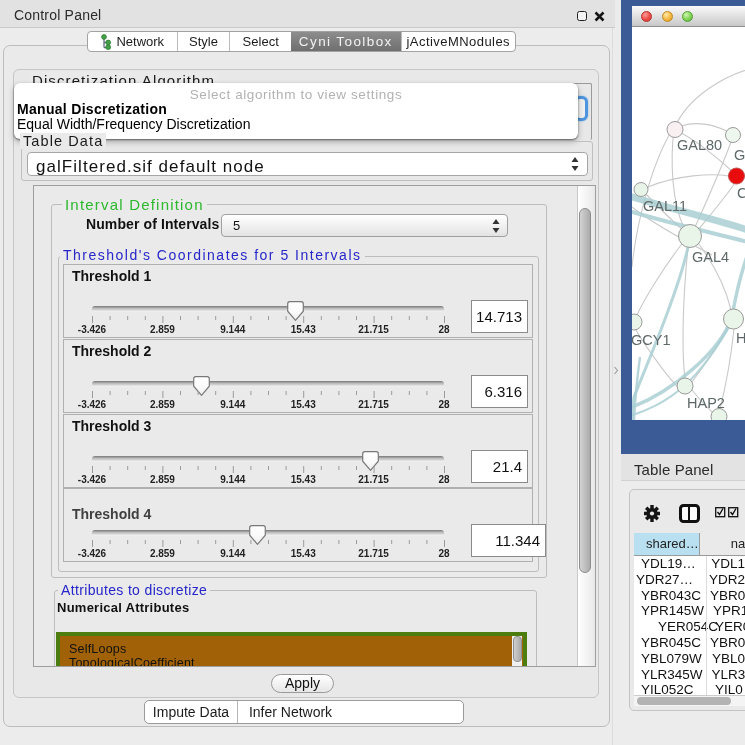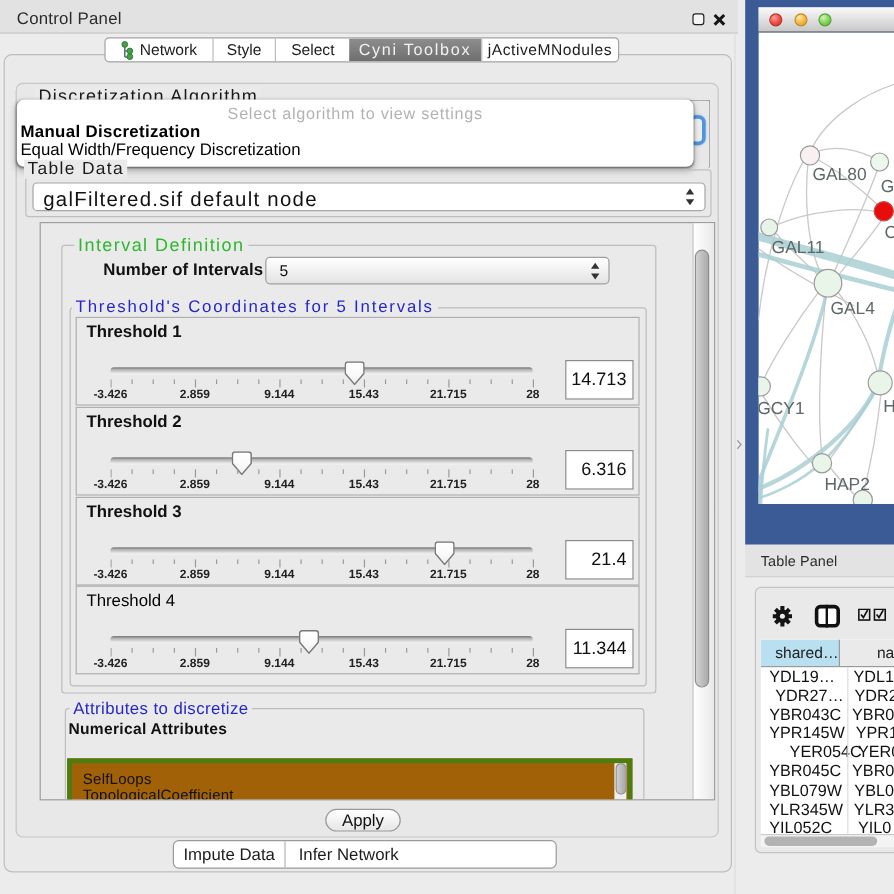--- a/index.html
+++ b/index.html
@@ -209,21 +209,21 @@
       <div class="abs" style="left:65.0px;top:0;width:70px;text-align:center;font-size:10px;font-weight:bold;color:#222;">-3.426</div>
       <div class="abs" style="left:135.4px;top:0;width:70px;text-align:center;font-size:10px;font-weight:bold;color:#222;">2.859</div>
       <div class="abs" style="left:205.8px;top:0;width:70px;text-align:center;font-size:10px;font-weight:bold;color:#222;">9.144</div>
       <div class="abs" style="left:276.2px;top:0;width:70px;text-align:center;font-size:10px;font-weight:bold;color:#222;">15.43</div>
       <div class="abs" style="left:346.6px;top:0;width:70px;text-align:center;font-size:10px;font-weight:bold;color:#222;">21.715</div>
       <div class="abs" style="left:417.0px;top:0;width:70px;text-align:center;font-size:10px;font-weight:bold;color:#222;">28</div>
     </div>
     <div class="abs" style="left:407px;top:35px;width:57px;height:33px;background:#fff;border:1px solid #8a8a8a;font-size:15px;color:#111;text-align:right;line-height:31px;padding-right:5px;">21.4</div>
   </div>
   <div class="abs" style="left:29px;top:302px;width:470px;height:74px;border:1px solid #b0b0b0;">
-    <div class="abs" style="left:8px;top:3px;font-size:14px;font-weight:normal;color:#000000;">Threshold 4</div>
+    <div class="abs" style="left:8px;top:17px;font-size:14px;font-weight:bold;color:#404040;">Threshold 4</div>
     <div class="abs" style="left:28px;top:41px;width:352px;height:6px;border-radius:3px;background:linear-gradient(#7e7e7e 0%,#8d8d8d 16%,#b7b7b7 34%,#c9c9c9 55%,#e4e4e4 78%,#f4f4f4 100%);"></div>
     <svg class="abs" style="left:184.9px;top:36px;" width="17" height="20" viewBox="0 0 17 20">
         <defs>
           <linearGradient id="th3" x1="0" y1="0" x2="0" y2="1">
             <stop offset="0" stop-color="#ffffff"></stop>
             <stop offset="0.55" stop-color="#fafafa"></stop>
             <stop offset="1" stop-color="#ededed"></stop>
           </linearGradient>
         </defs>
         <path d="M2.8 0.7 H14.2 Q16.3 0.7 16.3 2.8 V10.2 L8.5 19.3 L0.7 10.2 V2.8 Q0.7 0.7 2.8 0.7 Z" fill="url(#th3)" stroke="#787878" stroke-width="1.2"></path>
@@ -254,21 +254,21 @@
       </g>
     </svg>
     <div class="abs" style="left:-72px;top:59px;width:553px;">
       <div class="abs" style="left:65.0px;top:0;width:70px;text-align:center;font-size:10px;font-weight:bold;color:#222;">-3.426</div>
       <div class="abs" style="left:135.4px;top:0;width:70px;text-align:center;font-size:10px;font-weight:bold;color:#222;">2.859</div>
       <div class="abs" style="left:205.8px;top:0;width:70px;text-align:center;font-size:10px;font-weight:bold;color:#222;">9.144</div>
       <div class="abs" style="left:276.2px;top:0;width:70px;text-align:center;font-size:10px;font-weight:bold;color:#222;">15.43</div>
       <div class="abs" style="left:346.6px;top:0;width:70px;text-align:center;font-size:10px;font-weight:bold;color:#222;">21.715</div>
       <div class="abs" style="left:417.0px;top:0;width:70px;text-align:center;font-size:10px;font-weight:bold;color:#222;">28</div>
     </div>
-    <div class="abs" style="left:407px;top:35px;width:57px;height:33px;background:#fff;border:1px solid #8a8a8a;font-size:15px;color:#111;text-align:right;line-height:31px;padding-right:5px;">11.344</div>
+    <div class="abs" style="left:407px;top:35px;width:75px;height:33px;background:#fff;border:1px solid #8a8a8a;font-size:15px;color:#111;text-align:right;line-height:31px;padding-right:5px;">11.344</div>
   </div>
 
   <div class="abs" style="left:20px;top:404px;width:483px;height:90px;border:1px solid #bdbdbd;border-radius:3px;"></div>
   <div class="abs" style="left:24px;top:396px;font-size:14px;letter-spacing:0.35px;color:#2626c9;background:#eaeaea;padding:0 3px;">Attributes to discretize</div>
   <div class="abs" style="left:23px;top:414px;font-size:13px;letter-spacing:0.25px;font-weight:bold;color:#111;">Numerical Attributes</div>
   <div class="abs" style="left:22px;top:446px;width:471px;height:60px;background:#a16207;border:4px solid #4d7c0f;">
     <div style="font-size:12.5px;letter-spacing:0.2px;color:#111;padding:7px 0 0 9px;line-height:13.5px;">SelfLoops<br>TopologicalCoefficient<br>BetweennessCentrality</div>
     <div class="abs" style="right:1px;top:0;width:10px;height:58px;background:#f0f0f0;"></div>
     <div class="abs" style="right:1.5px;top:0px;width:9px;height:26px;background:linear-gradient(90deg,#cfcfcf,#a9a9a9);border:1px solid #8f8f8f;border-radius:4px;"></div>
   </div>
@@ -345,21 +345,21 @@
     <text x="11" y="184">GAL11</text>
     <text x="60" y="235">GAL4</text>
     <text x="-1" y="318">GCY1</text>
     <text x="104" y="316">H</text>
     <text x="55" y="381">HAP2</text>
   </g>
 </svg>
 
 <div class="abs" style="left:621px;top:454px;width:124px;height:291px;background:#ececec;"></div>
 <div class="abs" style="left:621px;top:454px;width:124px;height:27px;background:#e3e3e3;border-bottom:1px solid #d2d2d2;"></div>
-<div class="abs" style="left:634px;top:461px;font-size:12px;letter-spacing:0.1px;color:#2b2b2b;">Table Panel</div>
+<div class="abs" style="left:634px;top:461px;font-size:15px;letter-spacing:0.1px;color:#2b2b2b;">Table Panel</div>
 <div class="abs" style="left:629px;top:489px;width:130px;height:222px;background:#e9e9e9;border:1px solid #c4c4c4;border-radius:5px;"></div>
 
 <svg class="abs" style="left:643px;top:504px;" width="18" height="19" viewBox="0 0 18 19">
   <g fill="#141414">
       <circle cx="9" cy="9.5" r="5.6"></circle>
   <g stroke="#141414" stroke-width="3.4">
         <path d="M9 1 V5 M9 14 V18 M1 9.5 H5 M13 9.5 H17 M3.2 3.7 L6 6.5 M12 12.5 L14.8 15.3 M3.2 15.3 L6 12.5 M12 6.5 L14.8 3.7"></path>
       </g>
   <circle cx="9" cy="9.5" r="2.1" fill="#e9e9e9"></circle>
     </g>
@@ -381,21 +381,21 @@
   <div style="height:23px;display:flex;border-bottom:1px solid #9a9a9a;">
     <div style="width:72px;background:#b9e0f0;border-right:1px solid #9a9a9a;text-align:center;font-size:13px;color:#222;line-height:22px;padding-left:12px;">shared…</div>
     <div style="flex:1;background:#eaeaea;font-size:13px;color:#222;line-height:22px;padding-left:31px;">na</div>
   </div>
   <div style="font-size:13.5px;color:#111;">
     <div style="height:15.8px;display:flex;">
         <div style="width:72px;padding-left:7px;">YDL19…</div>
         <div style="padding-left:9px;">YDL1</div>
       </div>
     <div style="height:15.8px;display:flex;">
-        <div style="width:72px;padding-left:12px;">YDR27…</div>
+        <div style="width:72px;padding-left:2px;">YDR27…</div>
         <div style="padding-left:9px;">YDR2</div>
       </div>
     <div style="height:15.8px;display:flex;">
         <div style="width:72px;padding-left:7px;">YBR043C</div>
         <div style="padding-left:9px;">YBR0</div>
       </div>
     <div style="height:15.8px;display:flex;">
         <div style="width:72px;padding-left:7px;">YPR145W</div>
         <div style="padding-left:9px;">YPR1</div>
       </div>

